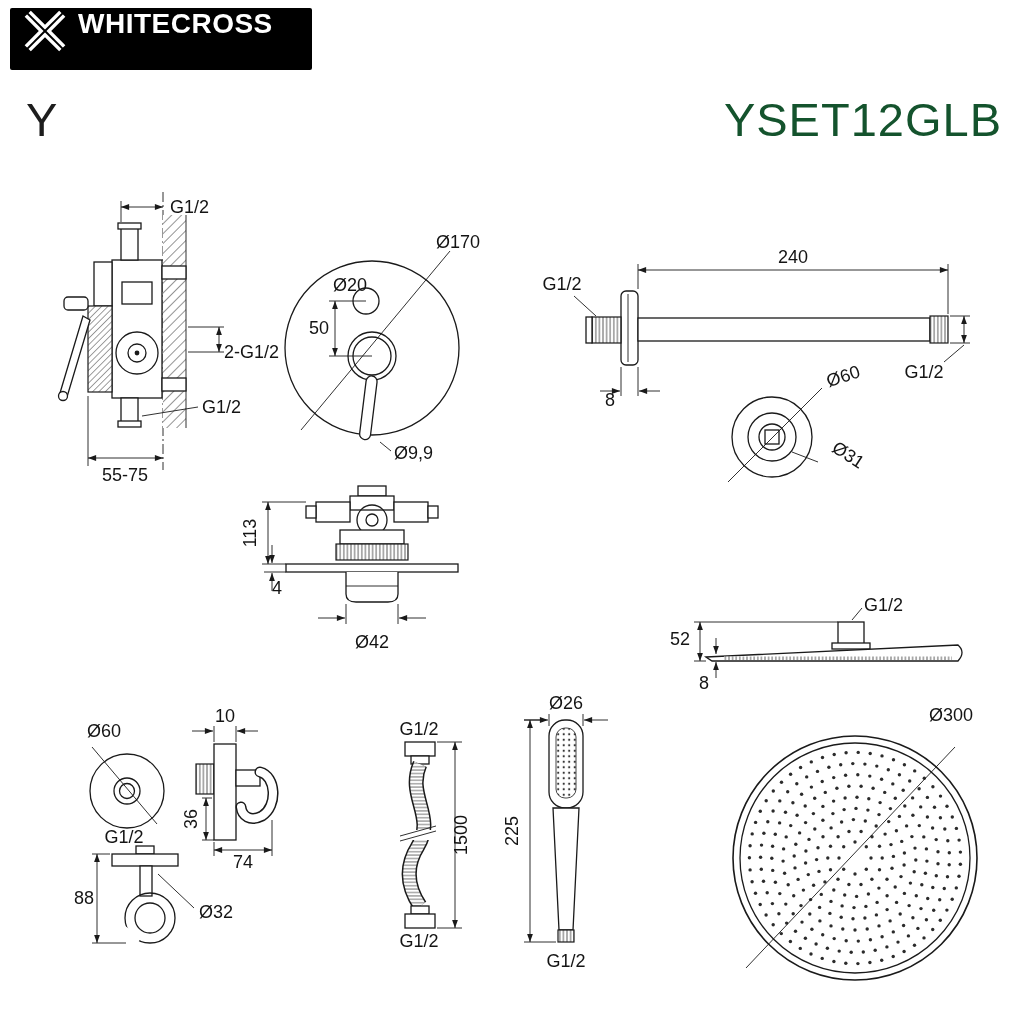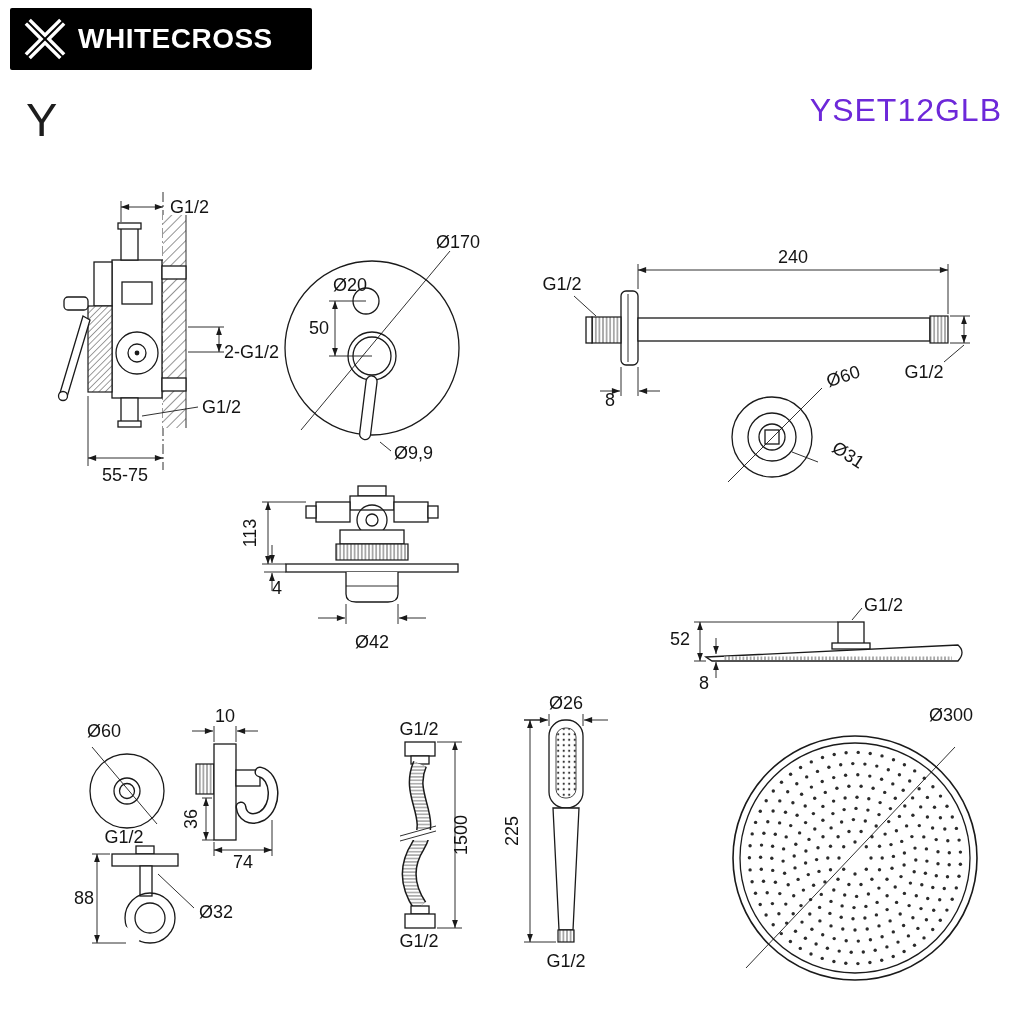--- a/index.html
+++ b/index.html
@@ -3,24 +3,24 @@
 <meta charset="utf-8">
 <style>
   :root{
     --header-bg:#000; --header-fg:#fff; --line:#1a1a1a; --page-bg:#fff;
   }
   html,body{margin:0;padding:0;}
   body{width:1024px;height:1024px;background:var(--page-bg);position:relative;overflow:hidden;
        font-family:"Liberation Sans",sans-serif;}
   .stage{position:absolute;inset:0;}
   .header{position:absolute;left:10px;top:8px;width:302px;height:62px;background:var(--header-bg);
-          display:flex;align-items:center;gap:10px;padding:0 12px;box-sizing:border-box;border-radius:2px;}
+          display:flex;align-items:flex-start;gap:10px;padding:0 12px;box-sizing:border-box;border-radius:2px;}
   .brand{color:var(--header-fg);font-weight:bold;font-size:28px;letter-spacing:.5px;white-space:nowrap;}
   .series{position:absolute;left:26px;top:92px;font-size:47px;color:#1d1d1d;letter-spacing:1px;}
-  .model{position:absolute;right:22px;top:92px;font-size:32px;color:#6d28d9;letter-spacing:1px;}
+  .model{position:absolute;right:22px;top:92px;font-size:47px;color:#14532d;letter-spacing:1px;}
   svg text{font-family:"Liberation Sans",sans-serif;}
   .lbl{font-size:18px;fill:#141414;}
   .ln{fill:none;stroke:var(--line);stroke-width:1.3;}
   .fw{fill:#fff;stroke:var(--line);stroke-width:1.3;}
   .thin{fill:none;stroke:var(--line);stroke-width:.9;}
   .dash{stroke-dasharray:10 3 2 3;}
   .dim,.dimE{fill:none;stroke:var(--line);stroke-width:.9;}
 </style>
 </head>
 <body>

